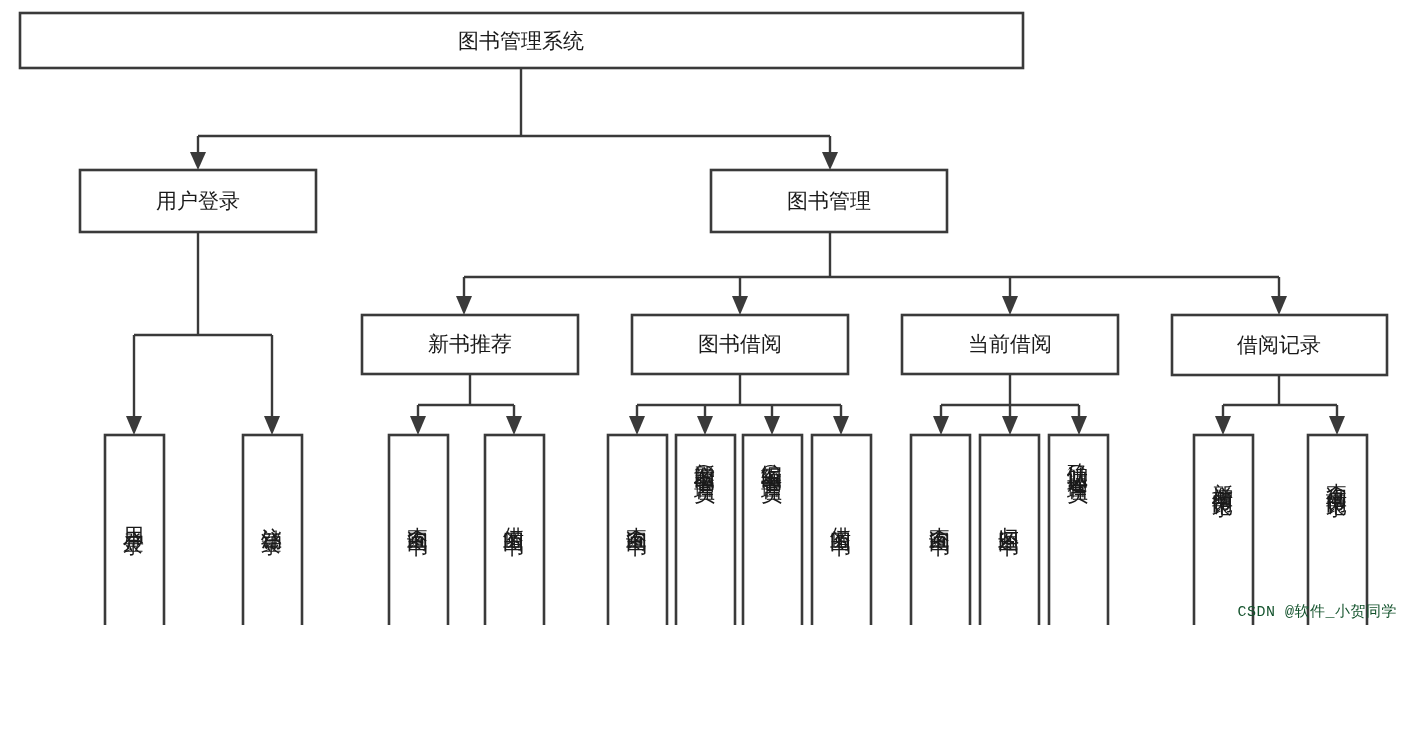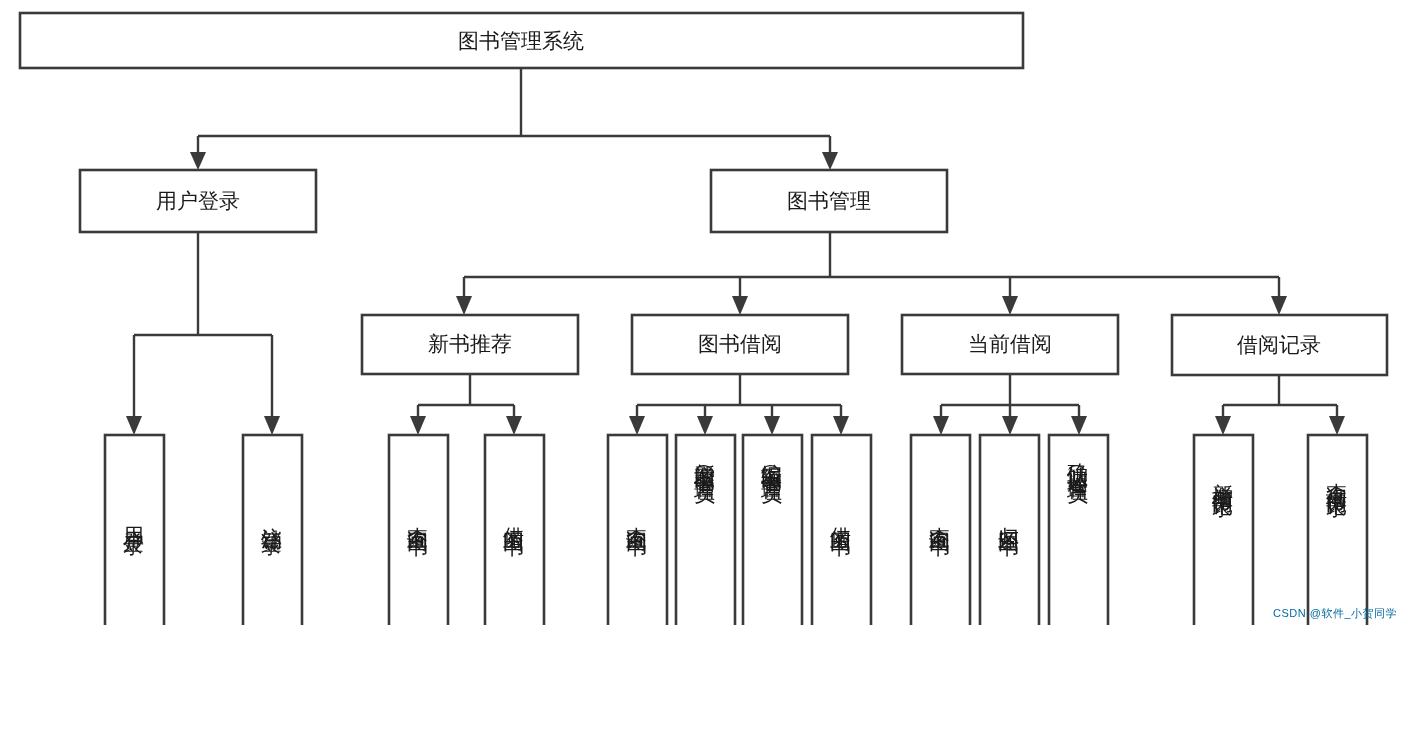--- a/index.html
+++ b/index.html
@@ -54,23 +54,23 @@
     fill: #1a1a1a;
     writing-mode: vertical-rl;
     text-orientation: upright;
     letter-spacing: 3px;
     white-space: pre;
   }
   .watermark {
     position: absolute;
     right: 8px;
     bottom: 4px;
-    font-family: Liberation Sans, sans-serif;
-    font-size: 11px;
-    color: #0369a1;
+    font-family: Liberation Mono, monospace;
+    font-size: 15px;
+    color: #14532d;
     letter-spacing: 0.5px;
     user-select: none;
     pointer-events: none;
   }
 </style>
 </head>
 <body>
 
 <div id="diagram-root">
 

